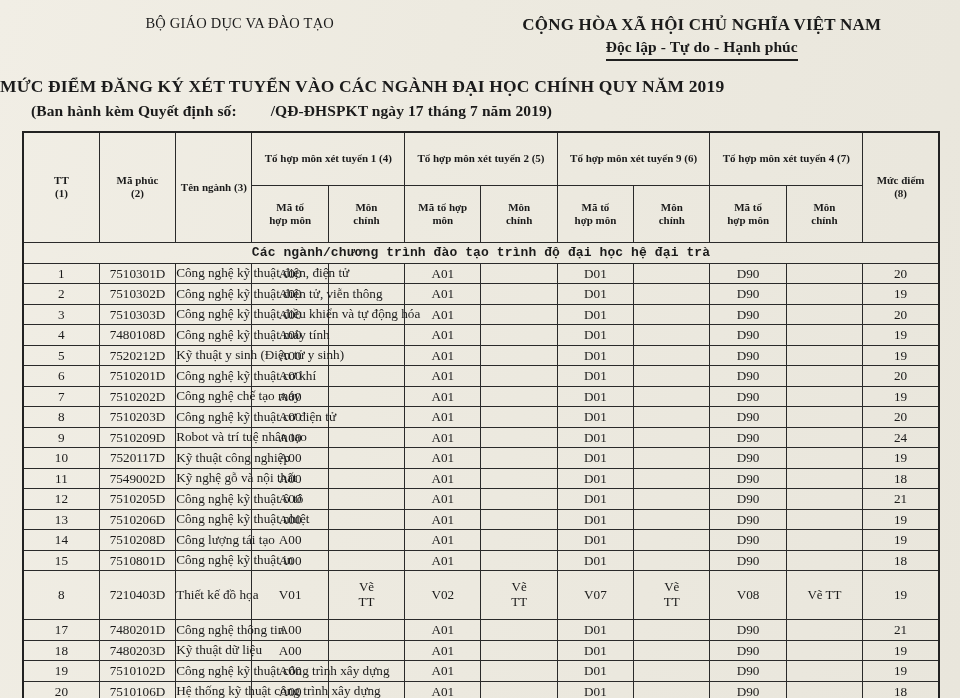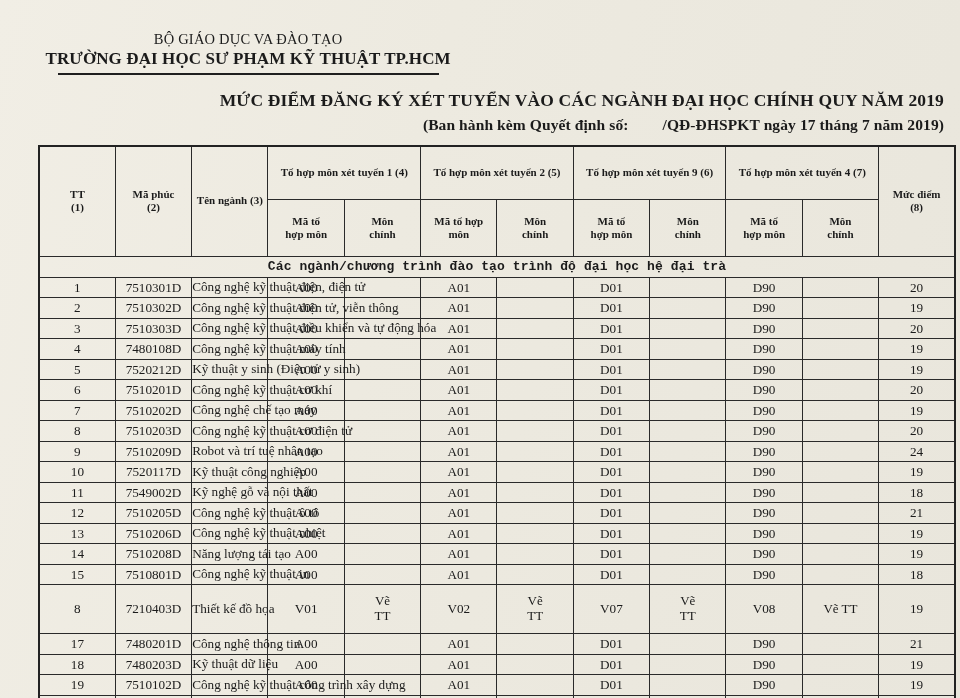--- a/index.html
+++ b/index.html
@@ -14,21 +14,21 @@
     color: #1b1b1b;
     overflow: hidden;
   }
 
   .page {
     position: relative;
     width: 960px;
     height: 698px;
     background: linear-gradient(105deg, #f1eee5 0%, #edeae0 40%, #e9e6dc 100%);
     box-sizing: border-box;
-    padding: 16px;
+    padding: 0;
   }
 
   
   .letterhead {
     display: flex;
     padding: 10px 18px 0 18px;
     box-sizing: border-box;
   }
   .lh-left {
     width: 48%;
@@ -70,21 +70,21 @@
     display: block;
     height: 1.6px;
     background: #1f1f1f;
     margin: 3px auto 0 auto;
   }
   .rule-left { width: 94%; }
   .rule-right { width: 100%; }
 
   
   .title-block {
-    text-align: right;
+    text-align: left;
     margin-top: 14px;
   }
   .doc-title {
     font-size: 17.5px;
     font-weight: bold;
     letter-spacing: .15px;
     line-height: 1.3;
   }
   .doc-subtitle {
     font-size: 15.5px;
@@ -164,22 +164,28 @@
 </style>
 </head>
 <body>
 
 <div class="page">
 
   <div class="letterhead">
     <div class="lh-left">
       <div class="lh-line1">BỘ GIÁO DỤC VA ĐÀO TẠO</div>
       <div class="lh-line2">
-        <span>TRƯỜNG ĐẠI HỌC SƯ PHẠM KỸ THUẬT TP.HCM</span>
         <span class="rule rule-left"></span>
+      </div>
+    </div>
+    <div class="lh-right">
+      <div class="lh-line1">CỘNG HÒA XÃ HỘI CHỦ NGHĨA VIỆT NAM</div>
+      <div class="lh-motto">
+        <span>Độc lập - Tự do - Hạnh phúc</span>
+        <span class="rule rule-right"></span>
       </div>
     </div>
   </div>
 
   <div class="title-block">
     <div class="doc-title">MỨC ĐIỂM ĐĂNG KÝ XÉT TUYỂN VÀO CÁC NGÀNH ĐẠI HỌC CHÍNH QUY NĂM 2019</div>
     <div class="doc-subtitle">
       <span>(Ban hành kèm Quyết định số:</span>
       <span class="sub-gap"></span>
       <span>/QĐ-ĐHSPKT ngày 17 tháng 7 năm 2019)</span>
@@ -425,21 +431,21 @@
             <td class="c-mon2"></td>
             <td class="c-ma">D01</td>
             <td class="c-mon"></td>
             <td class="c-ma">D90</td>
             <td class="c-mon"></td>
             <td class="c-score">19</td>
           </tr>
           <tr class="data">
             <td class="c-tt">14</td>
             <td class="c-code">7510208D</td>
-            <td class="c-name">Năng lượng tái tạo</td>
+            <td class="c-name">Công lượng tái tạo</td>
             <td class="c-ma">A00</td>
             <td class="c-mon"></td>
             <td class="c-ma2">A01</td>
             <td class="c-mon2"></td>
             <td class="c-ma">D01</td>
             <td class="c-mon"></td>
             <td class="c-ma">D90</td>
             <td class="c-mon"></td>
             <td class="c-score">19</td>
           </tr>

